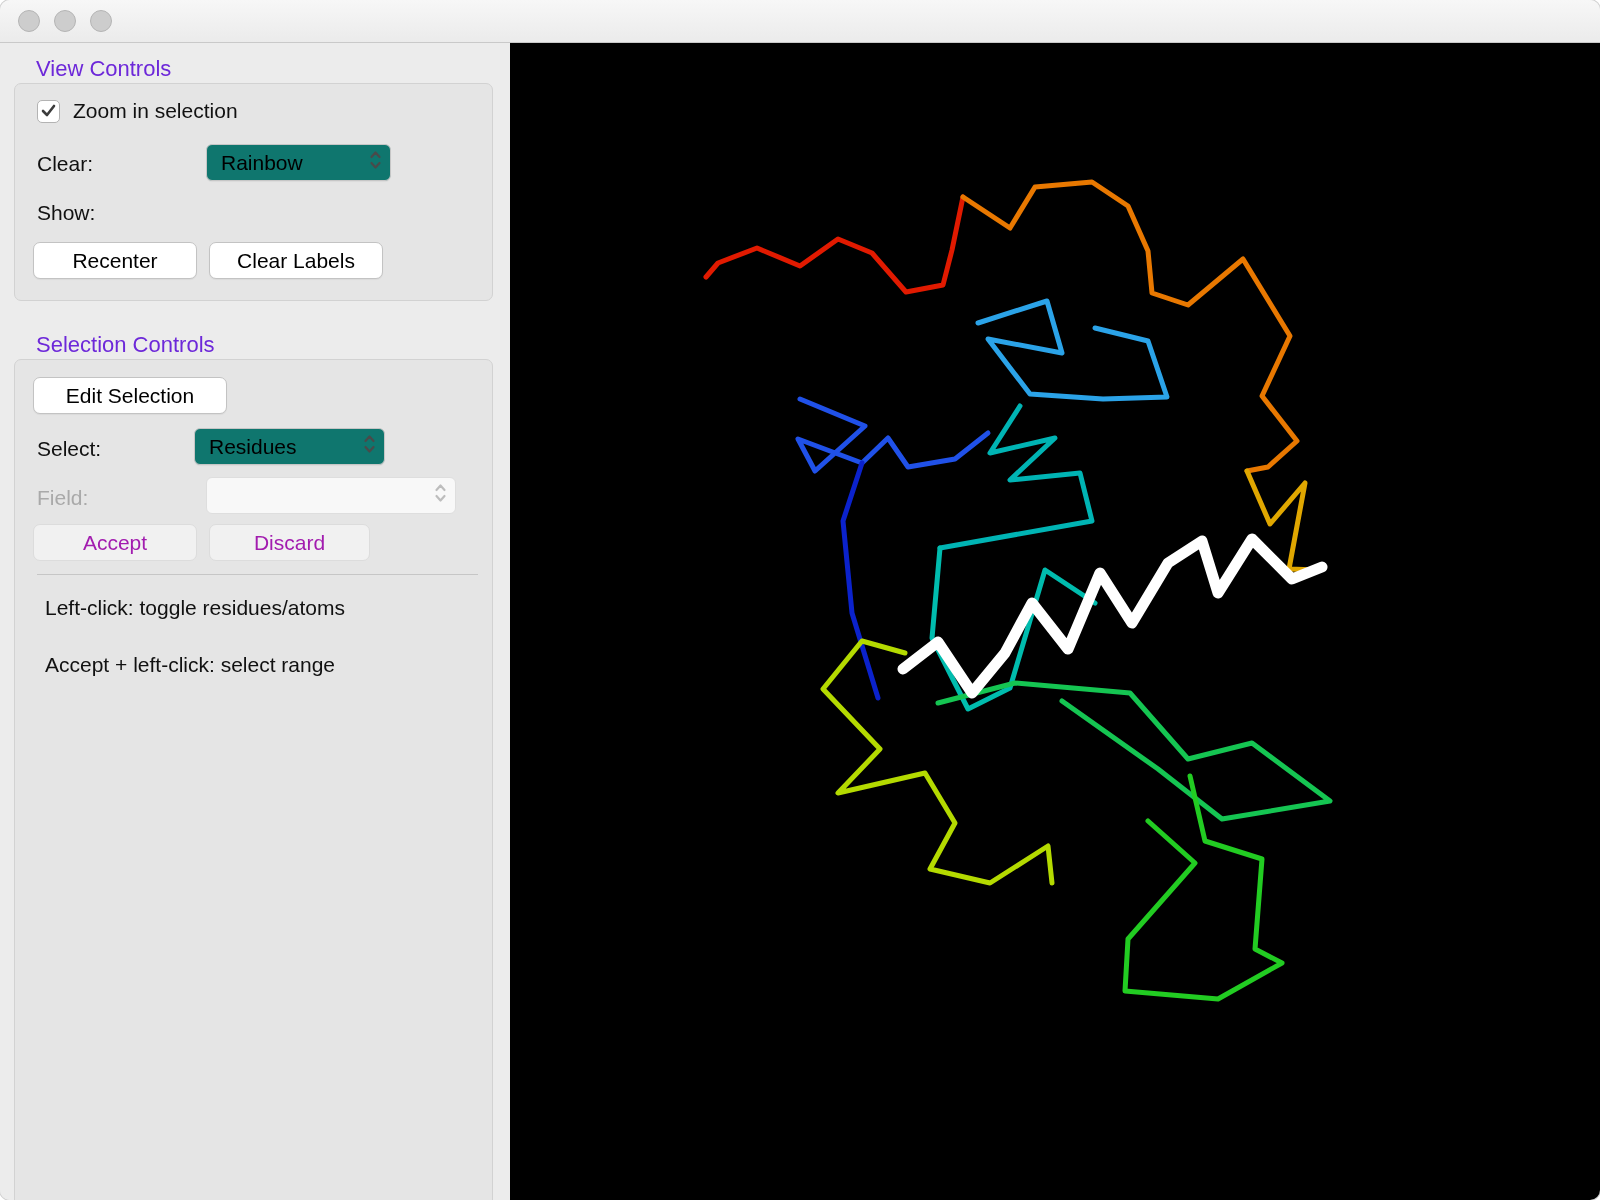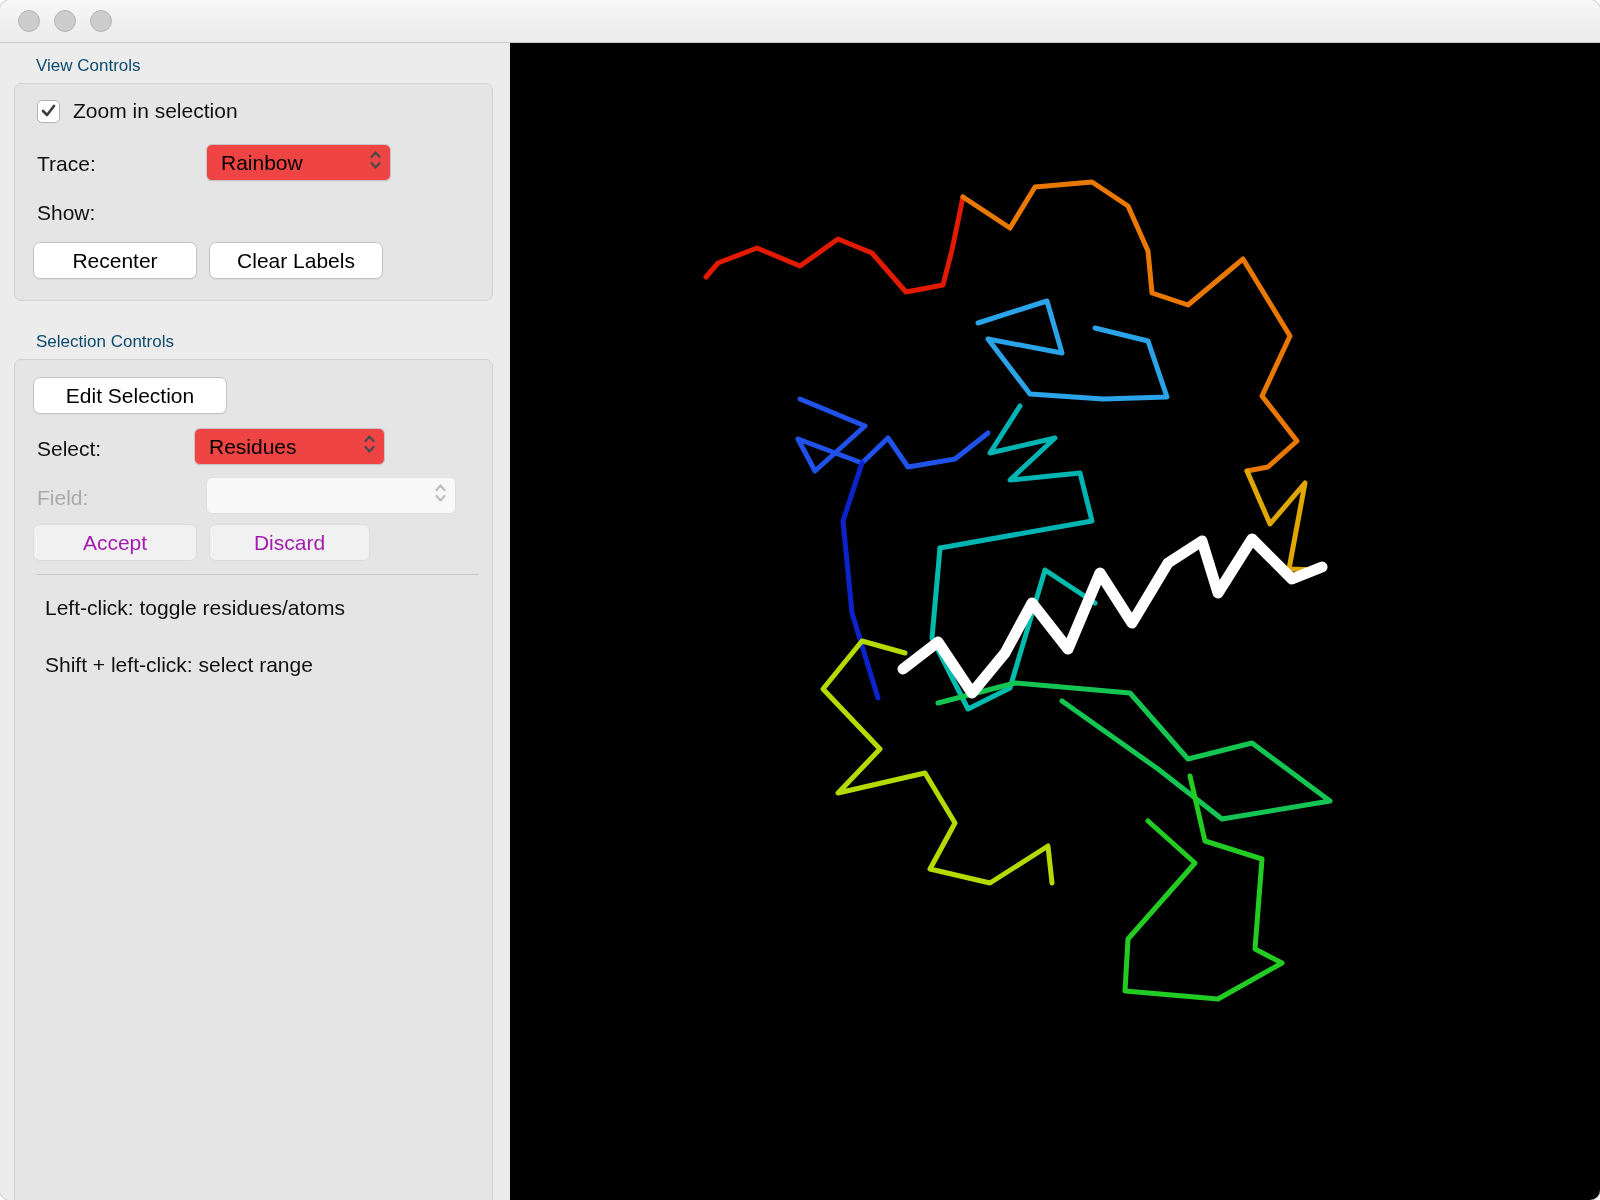--- a/index.html
+++ b/index.html
@@ -6,33 +6,33 @@
   body{font-family:"Liberation Sans",sans-serif;-webkit-font-smoothing:antialiased;}
   .window{position:relative;width:1600px;height:1200px;border-radius:10px;overflow:hidden;
           background:#ececec;box-shadow:0 0 0 1px rgba(0,0,0,0.18);}
   .titlebar{position:absolute;left:0;top:0;width:100%;height:43px;
             background:linear-gradient(#f7f7f7,#ebebeb);border-bottom:1px solid #c9c9c9;box-sizing:border-box;}
   .tl{position:absolute;top:10px;width:22px;height:22px;border-radius:50%;
       background:#cdcdcd;border:1px solid #b4b4b4;box-sizing:border-box;}
   .tl.close{left:18px;} .tl.min{left:54px;} .tl.max{left:90px;}
 
   .sidebar{position:absolute;left:0;top:43px;width:510px;bottom:0;background:#ececec;}
-  .section-title{position:absolute;left:36px;font-size:17px;color:#0c4a6e;}
+  .section-title{position:absolute;left:36px;font-size:22px;color:#6d28d9;}
   .groupbox{position:absolute;left:14px;width:479px;background:#e5e5e5;
             border:1px solid #d2d2d2;border-radius:7px;box-sizing:border-box;}
   #box-view{top:40px;height:218px;}
   #box-sel{top:316px;height:912px;}
 
   .label{position:absolute;font-size:21px;color:#111;white-space:nowrap;}
   .label.disabled{color:#a9a9a9;}
 
   .checkbox{position:absolute;width:23px;height:23px;background:#ffffff;border:1px solid #b3b3b3;
             border-radius:5px;box-sizing:border-box;display:flex;align-items:center;justify-content:center;}
 
-  .popup{position:absolute;height:37px;background:#ef4444;border:1px solid #c6c6c6;border-radius:6px;
+  .popup{position:absolute;height:37px;background:#0f766e;border:1px solid #c6c6c6;border-radius:6px;
          box-sizing:border-box;display:flex;align-items:center;padding:0 8px 0 14px;font-size:21px;color:#000;
          box-shadow:0 1px 1px rgba(0,0,0,0.05);}
   .popup .popup-label{flex:1;overflow:hidden;white-space:nowrap;}
   .popup.disabled{background:#f8f8f8;border-color:#dedede;color:#b4b4b4;box-shadow:none;}
 
   .btn{position:absolute;height:37px;background:#ffffff;border:1px solid #c3c3c3;border-radius:7px;
        box-sizing:border-box;display:flex;align-items:center;justify-content:center;font-size:21px;color:#000;
        box-shadow:0 1px 1px rgba(0,0,0,0.05);cursor:default;}
   .btn.disabled{background:#f1f1f1;border-color:#dcdcdc;color:#a21caf;box-shadow:none;}
 
@@ -60,21 +60,21 @@
     <div class="groupbox" id="box-view">
       <div class="checkbox" style="left:22px;top:16px;">
         <span>
           <svg width="15" height="13" viewBox="0 0 15 13">
               <path d="M2 7 L6 11 L13 2" stroke="#3c3c3c" stroke-width="2.6" fill="none" stroke-linecap="round" stroke-linejoin="round"></path>
             </svg>
         </span>
       </div>
       <div class="label" style="left:58px;top:15px;">Zoom in selection</div>
 
-      <div class="label" style="left:22px;top:68px;">Trace:</div>
+      <div class="label" style="left:22px;top:68px;">Clear:</div>
       <div class="popup" style="left:191px;top:60px;width:185px;">
         <span class="popup-label">Rainbow</span>
         <span>
           <svg width="13" height="24" viewBox="0 0 13 24">
               <path d="M2.5 9 L6.5 4.5 L10.5 9" stroke="#4a4a4a" stroke-width="2.2" fill="none" stroke-linecap="round" stroke-linejoin="round"></path>
               <path d="M2.5 15 L6.5 19.5 L10.5 15" stroke="#4a4a4a" stroke-width="2.2" fill="none" stroke-linecap="round" stroke-linejoin="round"></path>
             </svg>
         </span>
       </div>
 
@@ -110,21 +110,21 @@
             </svg>
         </span>
       </div>
 
       <div class="btn disabled" style="left:18px;top:164px;width:164px;">Accept</div>
       <div class="btn disabled" style="left:194px;top:164px;width:161px;">Discard</div>
 
       <div class="divider" style="top:214px;"></div>
 
       <div class="help-line" style="top:236px;">Left-click: toggle residues/atoms</div>
-      <div class="help-line" style="top:293px;">Shift + left-click: select range</div>
+      <div class="help-line" style="top:293px;">Accept + left-click: select range</div>
     </div>
   </div>
 
   <div class="viewer" style="background: rgb(0, 0, 0);">
     <svg viewBox="0 0 1090 1157" preserveAspectRatio="none">
         <polyline points="196,234 208,220 247,205 290,223 328,196 362,210 396,249 433,242 442,207 453,154" fill="none" stroke="#e11a00" stroke-width="5" stroke-linejoin="round" stroke-linecap="round"></polyline>
         <polyline points="453,154 500,185 525,144 582,139 618,163 638,208 642,250 678,262 733,216 780,293 752,353 787,398 758,424 737,428" fill="none" stroke="#e87800" stroke-width="5" stroke-linejoin="round" stroke-linecap="round"></polyline>
         <polyline points="737,428 760,481 795,440 779,526 808,527" fill="none" stroke="#e0a700" stroke-width="5" stroke-linejoin="round" stroke-linecap="round"></polyline>
         <polyline points="468,280 537,258 552,310 478,296 520,351 593,356 657,354 638,298 585,285" fill="none" stroke="#2ba3e8" stroke-width="5" stroke-linejoin="round" stroke-linecap="round"></polyline>
         <polyline points="290,356 355,383 305,428 288,396 352,420 378,395 398,424 445,416 478,390" fill="none" stroke="#2051e8" stroke-width="5" stroke-linejoin="round" stroke-linecap="round"></polyline>

